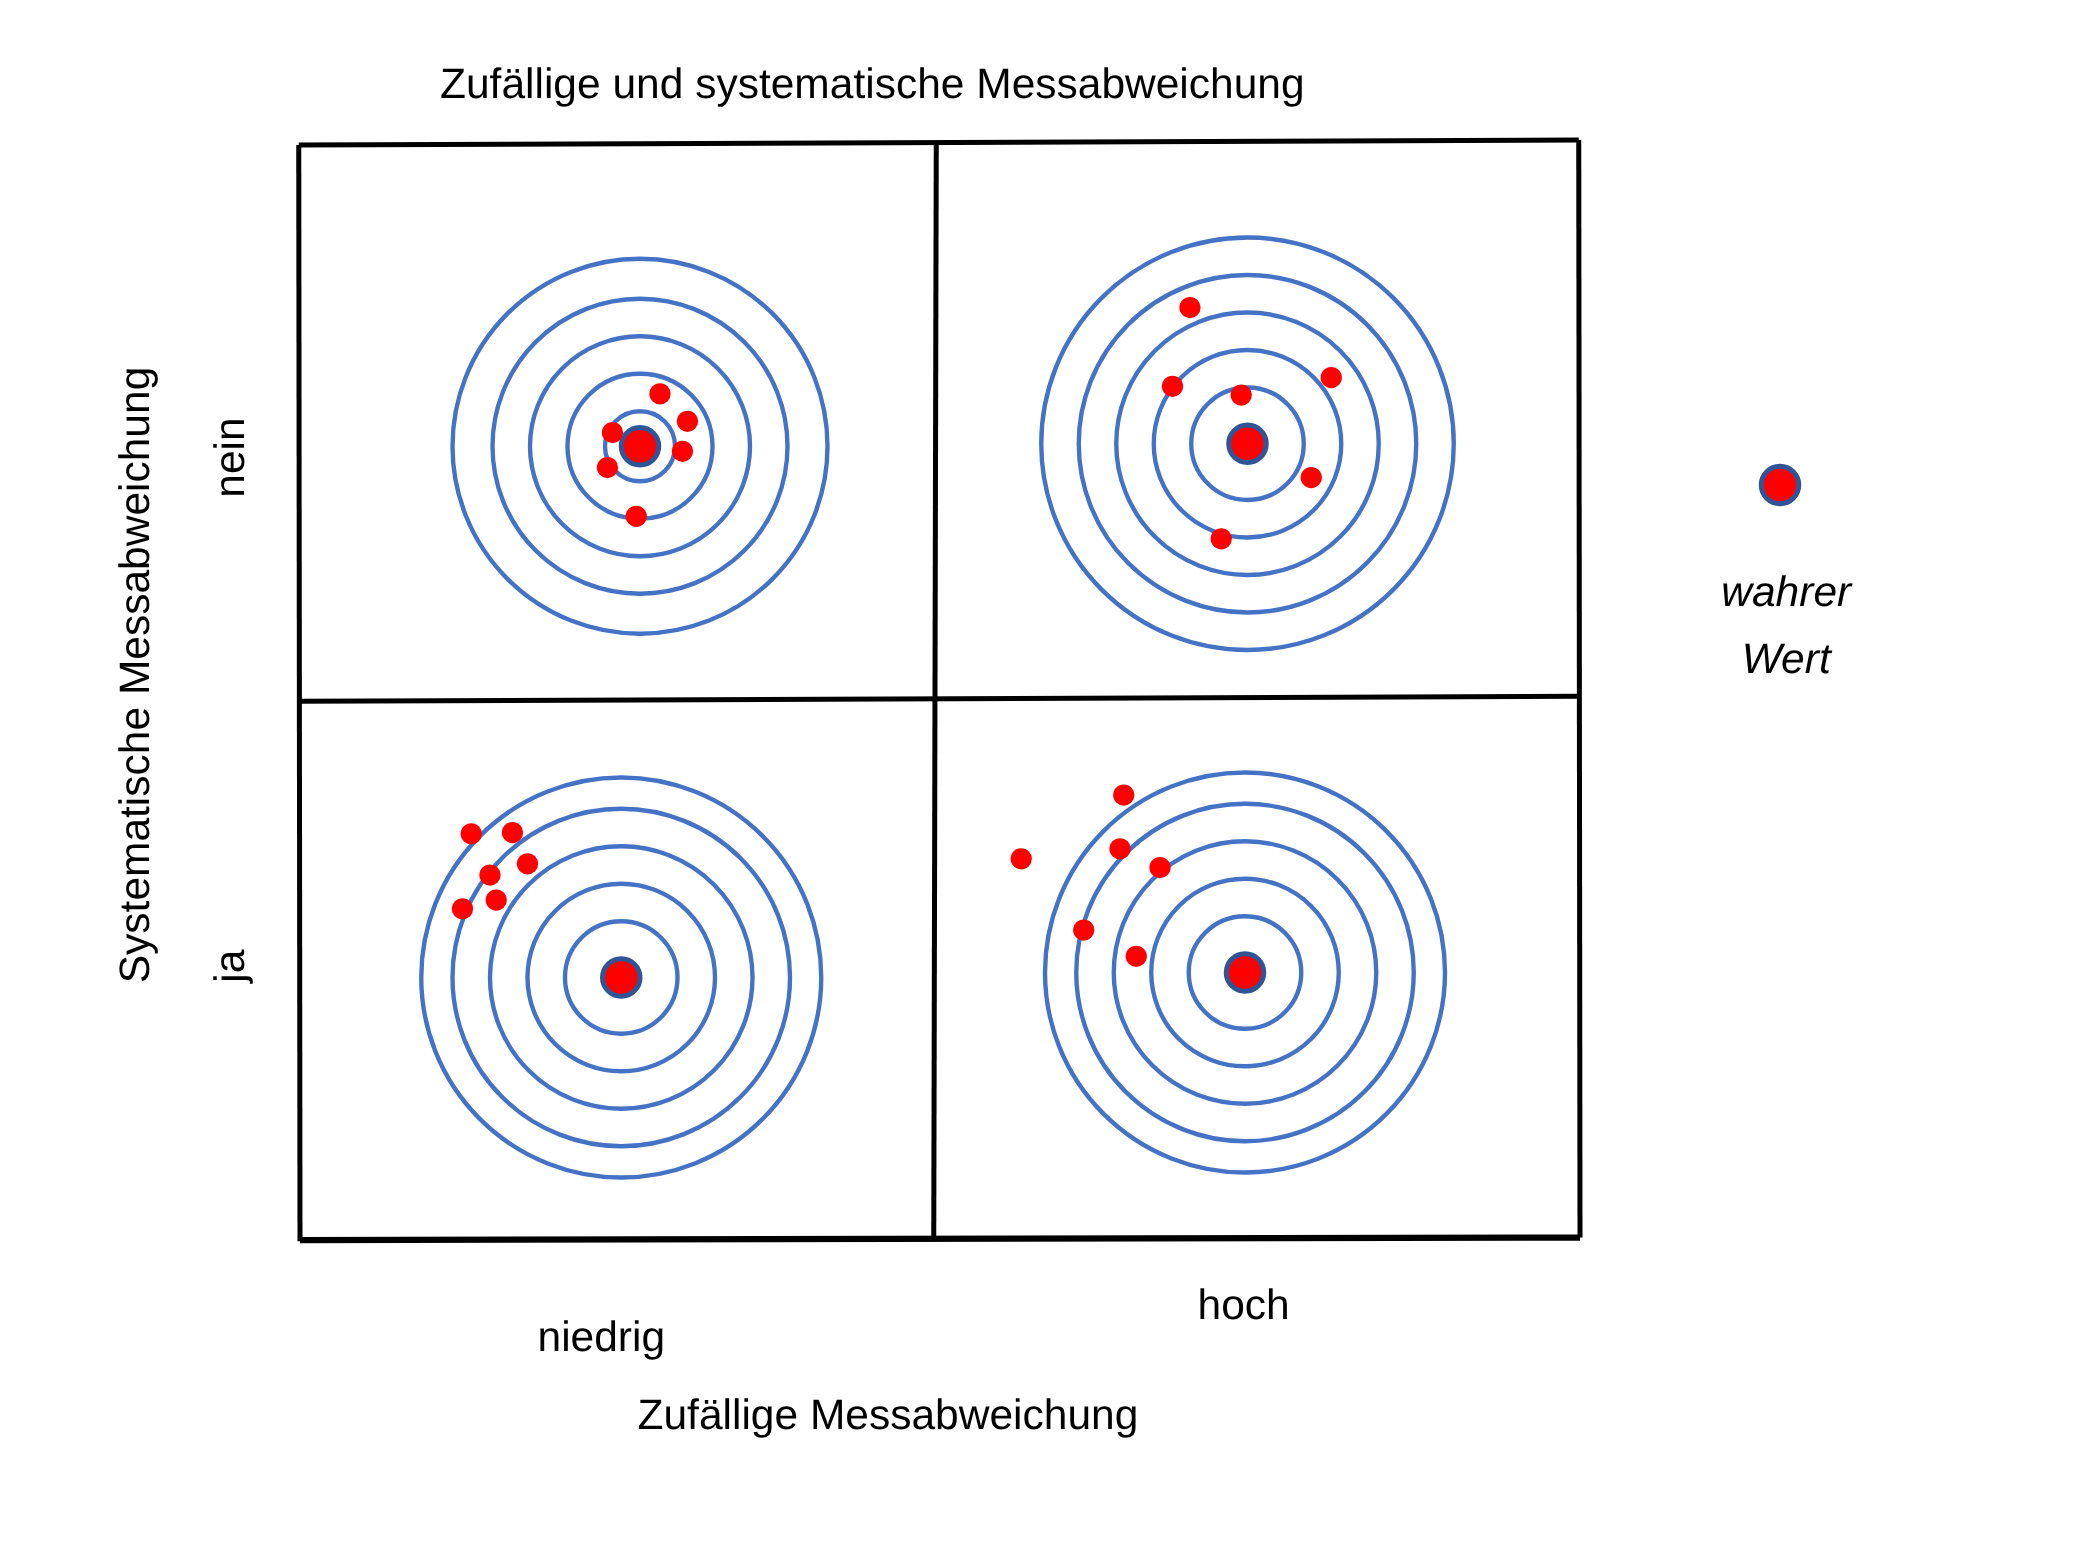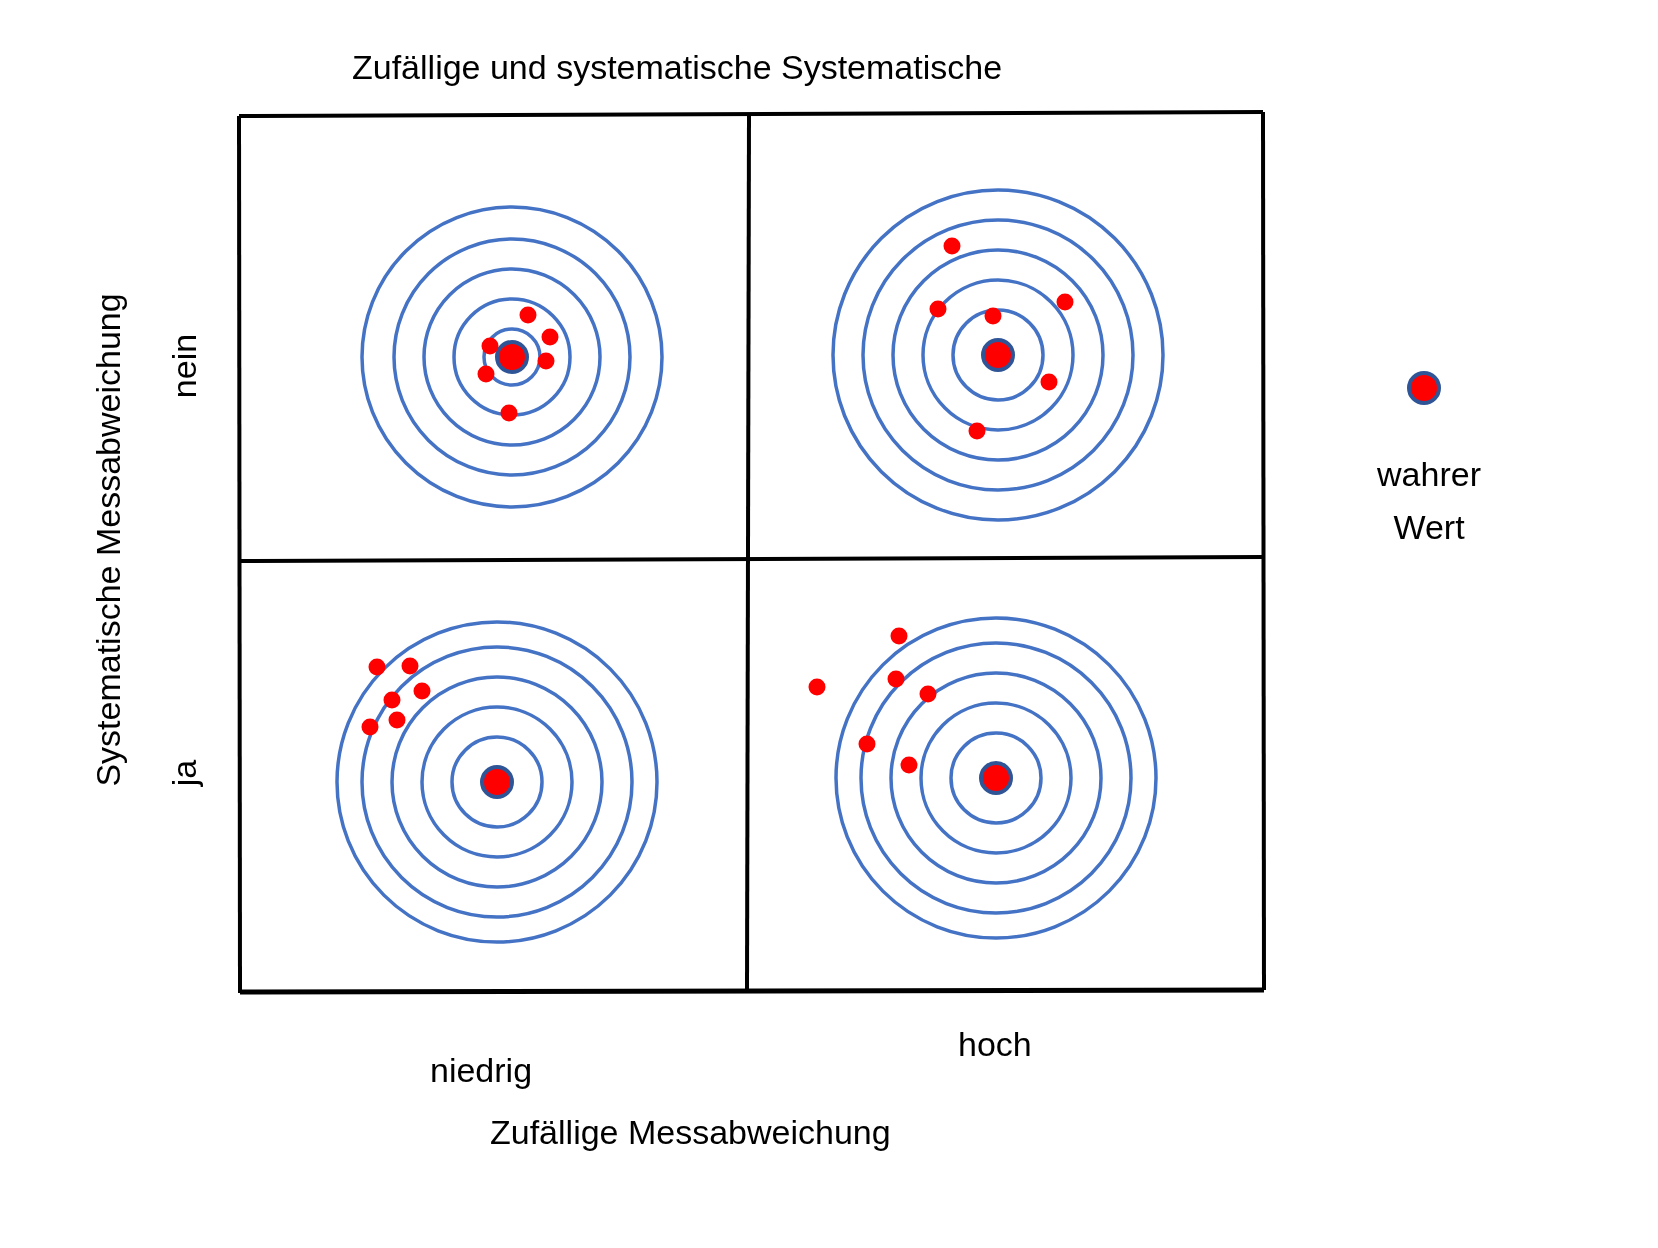--- a/index.html
+++ b/index.html
@@ -1,33 +1,33 @@
 <!DOCTYPE html>
 <html><head>
 <meta charset="utf-8">
 <style>
   html, body { margin: 0; padding: 0; background: #ffffff; }
   body { width: 1658px; height: 1248px; position: relative; overflow: hidden;
          font-family: "Liberation Sans", "DejaVu Sans", sans-serif; color: #000; }
   .txt { position: absolute; white-space: nowrap; font-size: 34px; line-height: 1; }
   .title { left: 352px; top: 50px; }
-  .xlab { left: 490px; top: 1115px; }
+  .xlab { left: 510px; top: 1115px; }
   .col1 { left: 430px; top: 1025px; margin-top: 28px; }
   .col2 { left: 958px; top: 1027px; }
   .ylab { left: 108px; top: 540px; transform: translate(-50%,-50%) rotate(-90deg); }
   .row1 { left: 184px; top: 366px; transform: translate(-50%,-50%) rotate(-90deg); }
   .row2 { left: 184px; top: 773px; transform: translate(-50%,-50%) rotate(-90deg); }
   .legend-label { position: absolute; left: 1358px; top: 448px; width: 142px; text-align: center;
-                  font-size: 34px; line-height: 53px; }
+                  font-size: 34px; line-height: 53px; font-style: italic; }
   svg.main { position: absolute; left: 0; top: 0; }
 </style>
 </head>
 <body>
 
-<div class="txt title">Zufällige und systematische Systematische</div>
+<div class="txt title">Zufällige und systematische Messabweichung</div>
 
 <svg class="main" width="1658" height="1248">
   <g id="frame" stroke="#000" stroke-width="4" fill="none">
     <line x1="239" y1="116" x2="1263" y2="112"></line>
     <line x1="239" y1="116" x2="240" y2="993"></line>
     <line x1="1263" y1="112" x2="1264" y2="990"></line>
     <line x1="240" y1="992" x2="1264" y2="990" stroke-width="5"></line>
     <line x1="749" y1="114" x2="747" y2="991"></line>
     <line x1="239" y1="561" x2="1263" y2="557"></line>
   </g>

